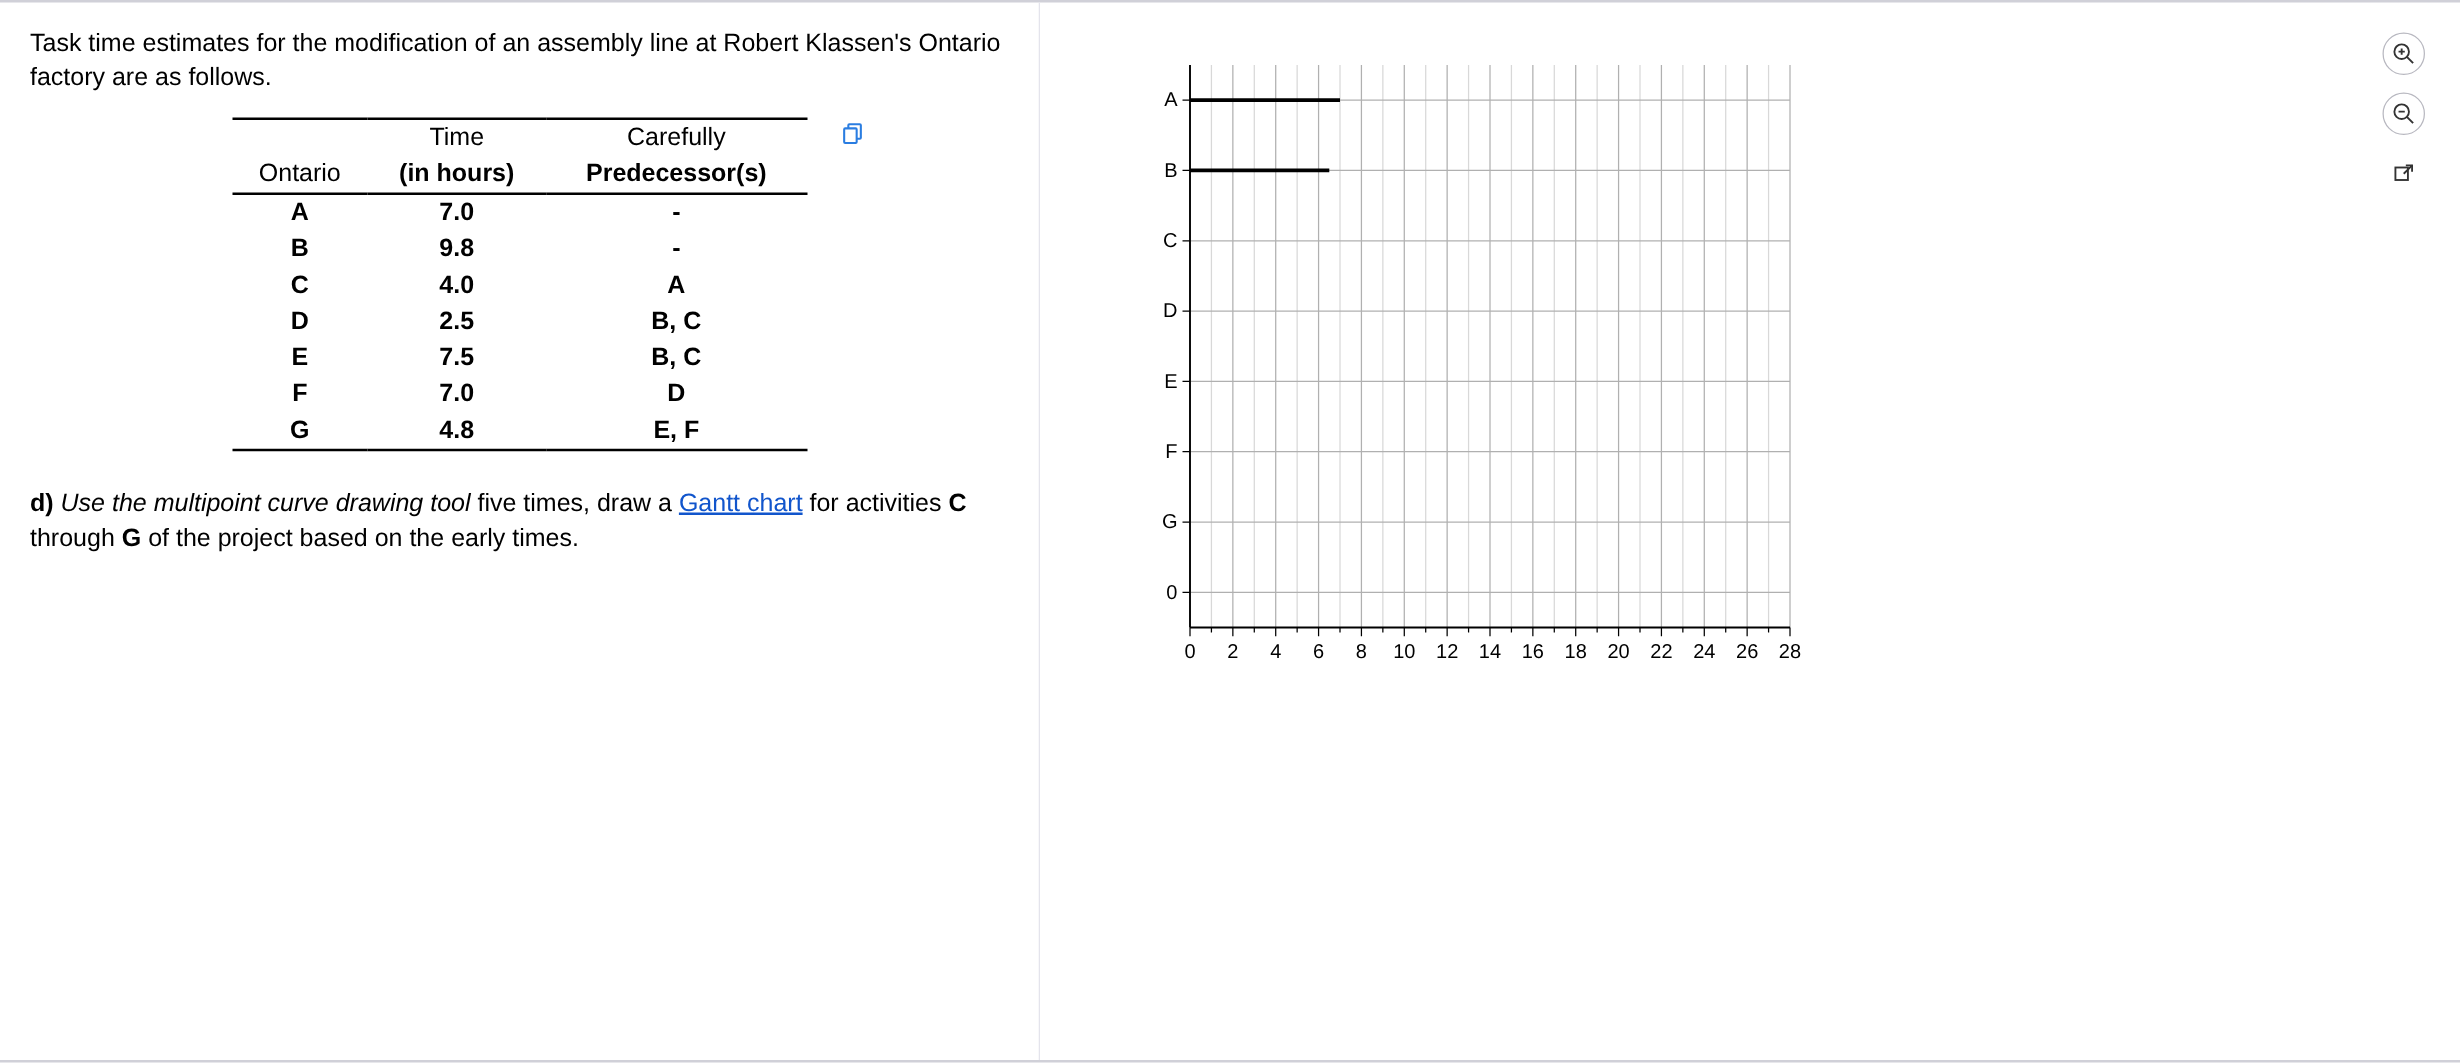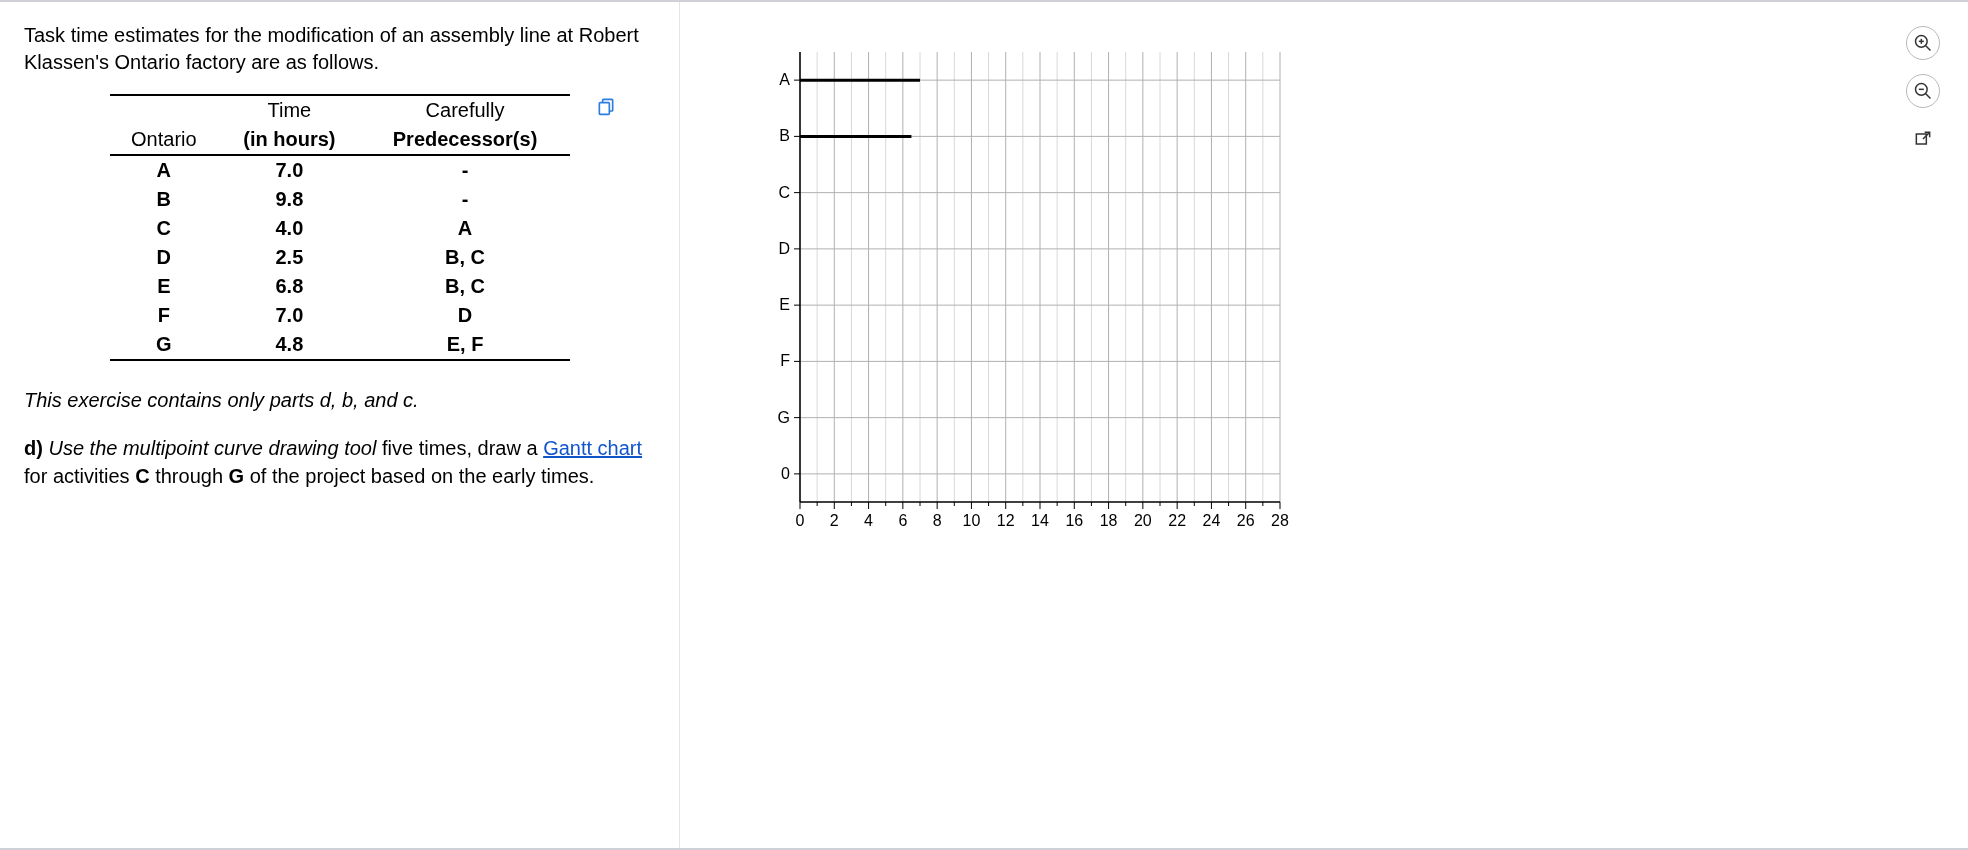--- a/index.html
+++ b/index.html
@@ -13,21 +13,21 @@
     position: relative;
     border-top: 2px solid #d0d0d8;
     border-bottom: 2px solid #d0d0d8;
   }
   .content {
     display: flex;
     width: 100%;
     height: 100%;
   }
   .left-pane {
-    width: 680px;
+    width: 832px;
     padding: 20px 24px 8px 24px;
     border-right: 1px solid #e4e4ec;
   }
   .right-pane {
     flex: 1;
     position: relative;
     padding: 20px 40px 20px 40px;
   }
   .intro { line-height: 1.35; margin-bottom: 18px; }
   .data-table {
@@ -133,21 +133,21 @@
               <td>4.0</td>
               <td>A</td>
             </tr>
           <tr>
               <td>D</td>
               <td>2.5</td>
               <td>B, C</td>
             </tr>
           <tr>
               <td>E</td>
-              <td>6.8</td>
+              <td>7.5</td>
               <td>B, C</td>
             </tr>
           <tr>
               <td>F</td>
               <td>7.0</td>
               <td>D</td>
             </tr>
           <tr>
               <td>G</td>
               <td>4.8</td>
@@ -156,21 +156,20 @@
         </tbody>
       </table>
       <span class="copy-icon">
         <svg viewBox="0 0 24 24">
             <rect x="8" y="4" width="12" height="14" rx="1" fill="none" stroke="#2a7de1" stroke-width="2"></rect>
             <rect x="4" y="8" width="12" height="14" rx="1" fill="#fff" stroke="#2a7de1" stroke-width="2"></rect>
           </svg>
       </span>
     </div>
 
-    <p class="note">This exercise contains only parts d, b, and c.</p>
 
     <p class="part">
       <span class="bold">d)</span>
       <span class="ital">Use the multipoint curve drawing tool</span><span> five times, draw a </span><a href="#">Gantt chart</a><span> for activities </span><span class="bold">C</span><span> through </span><span class="bold">G</span><span> of the project based on the early times.</span>
     </p>
 
   </div>
 
   <div class="right-pane">
     <div class="toolbar">

